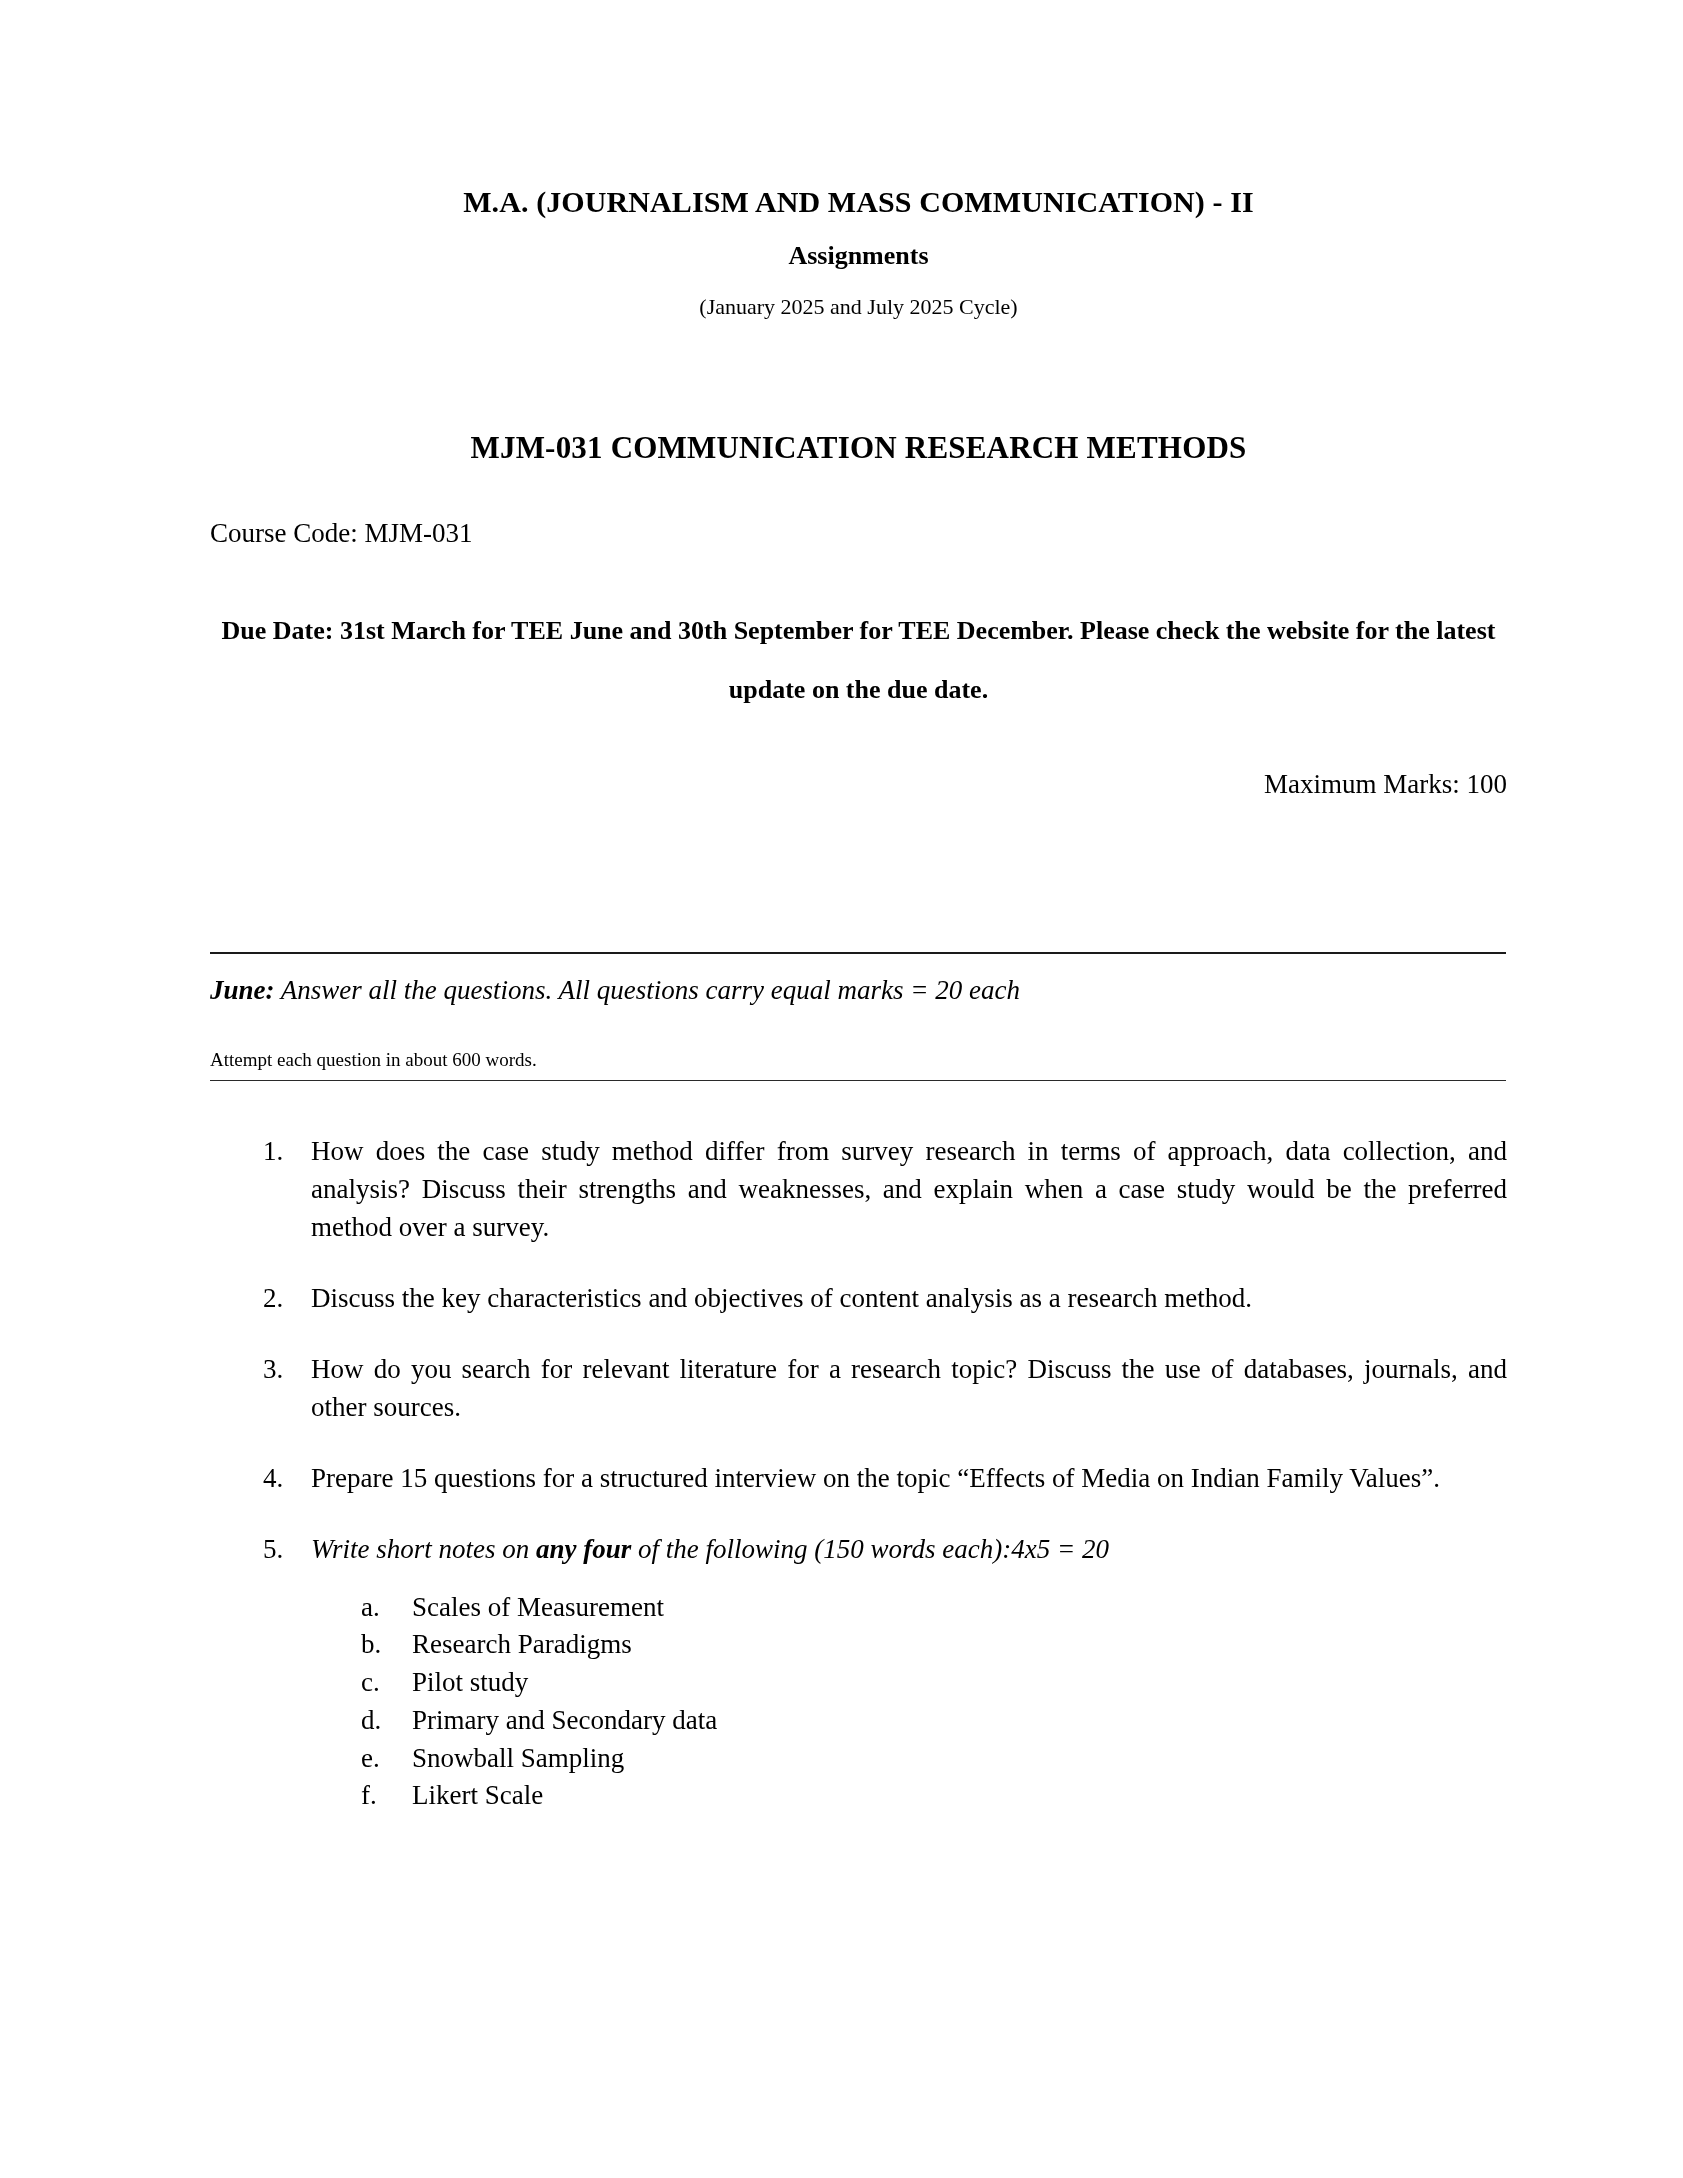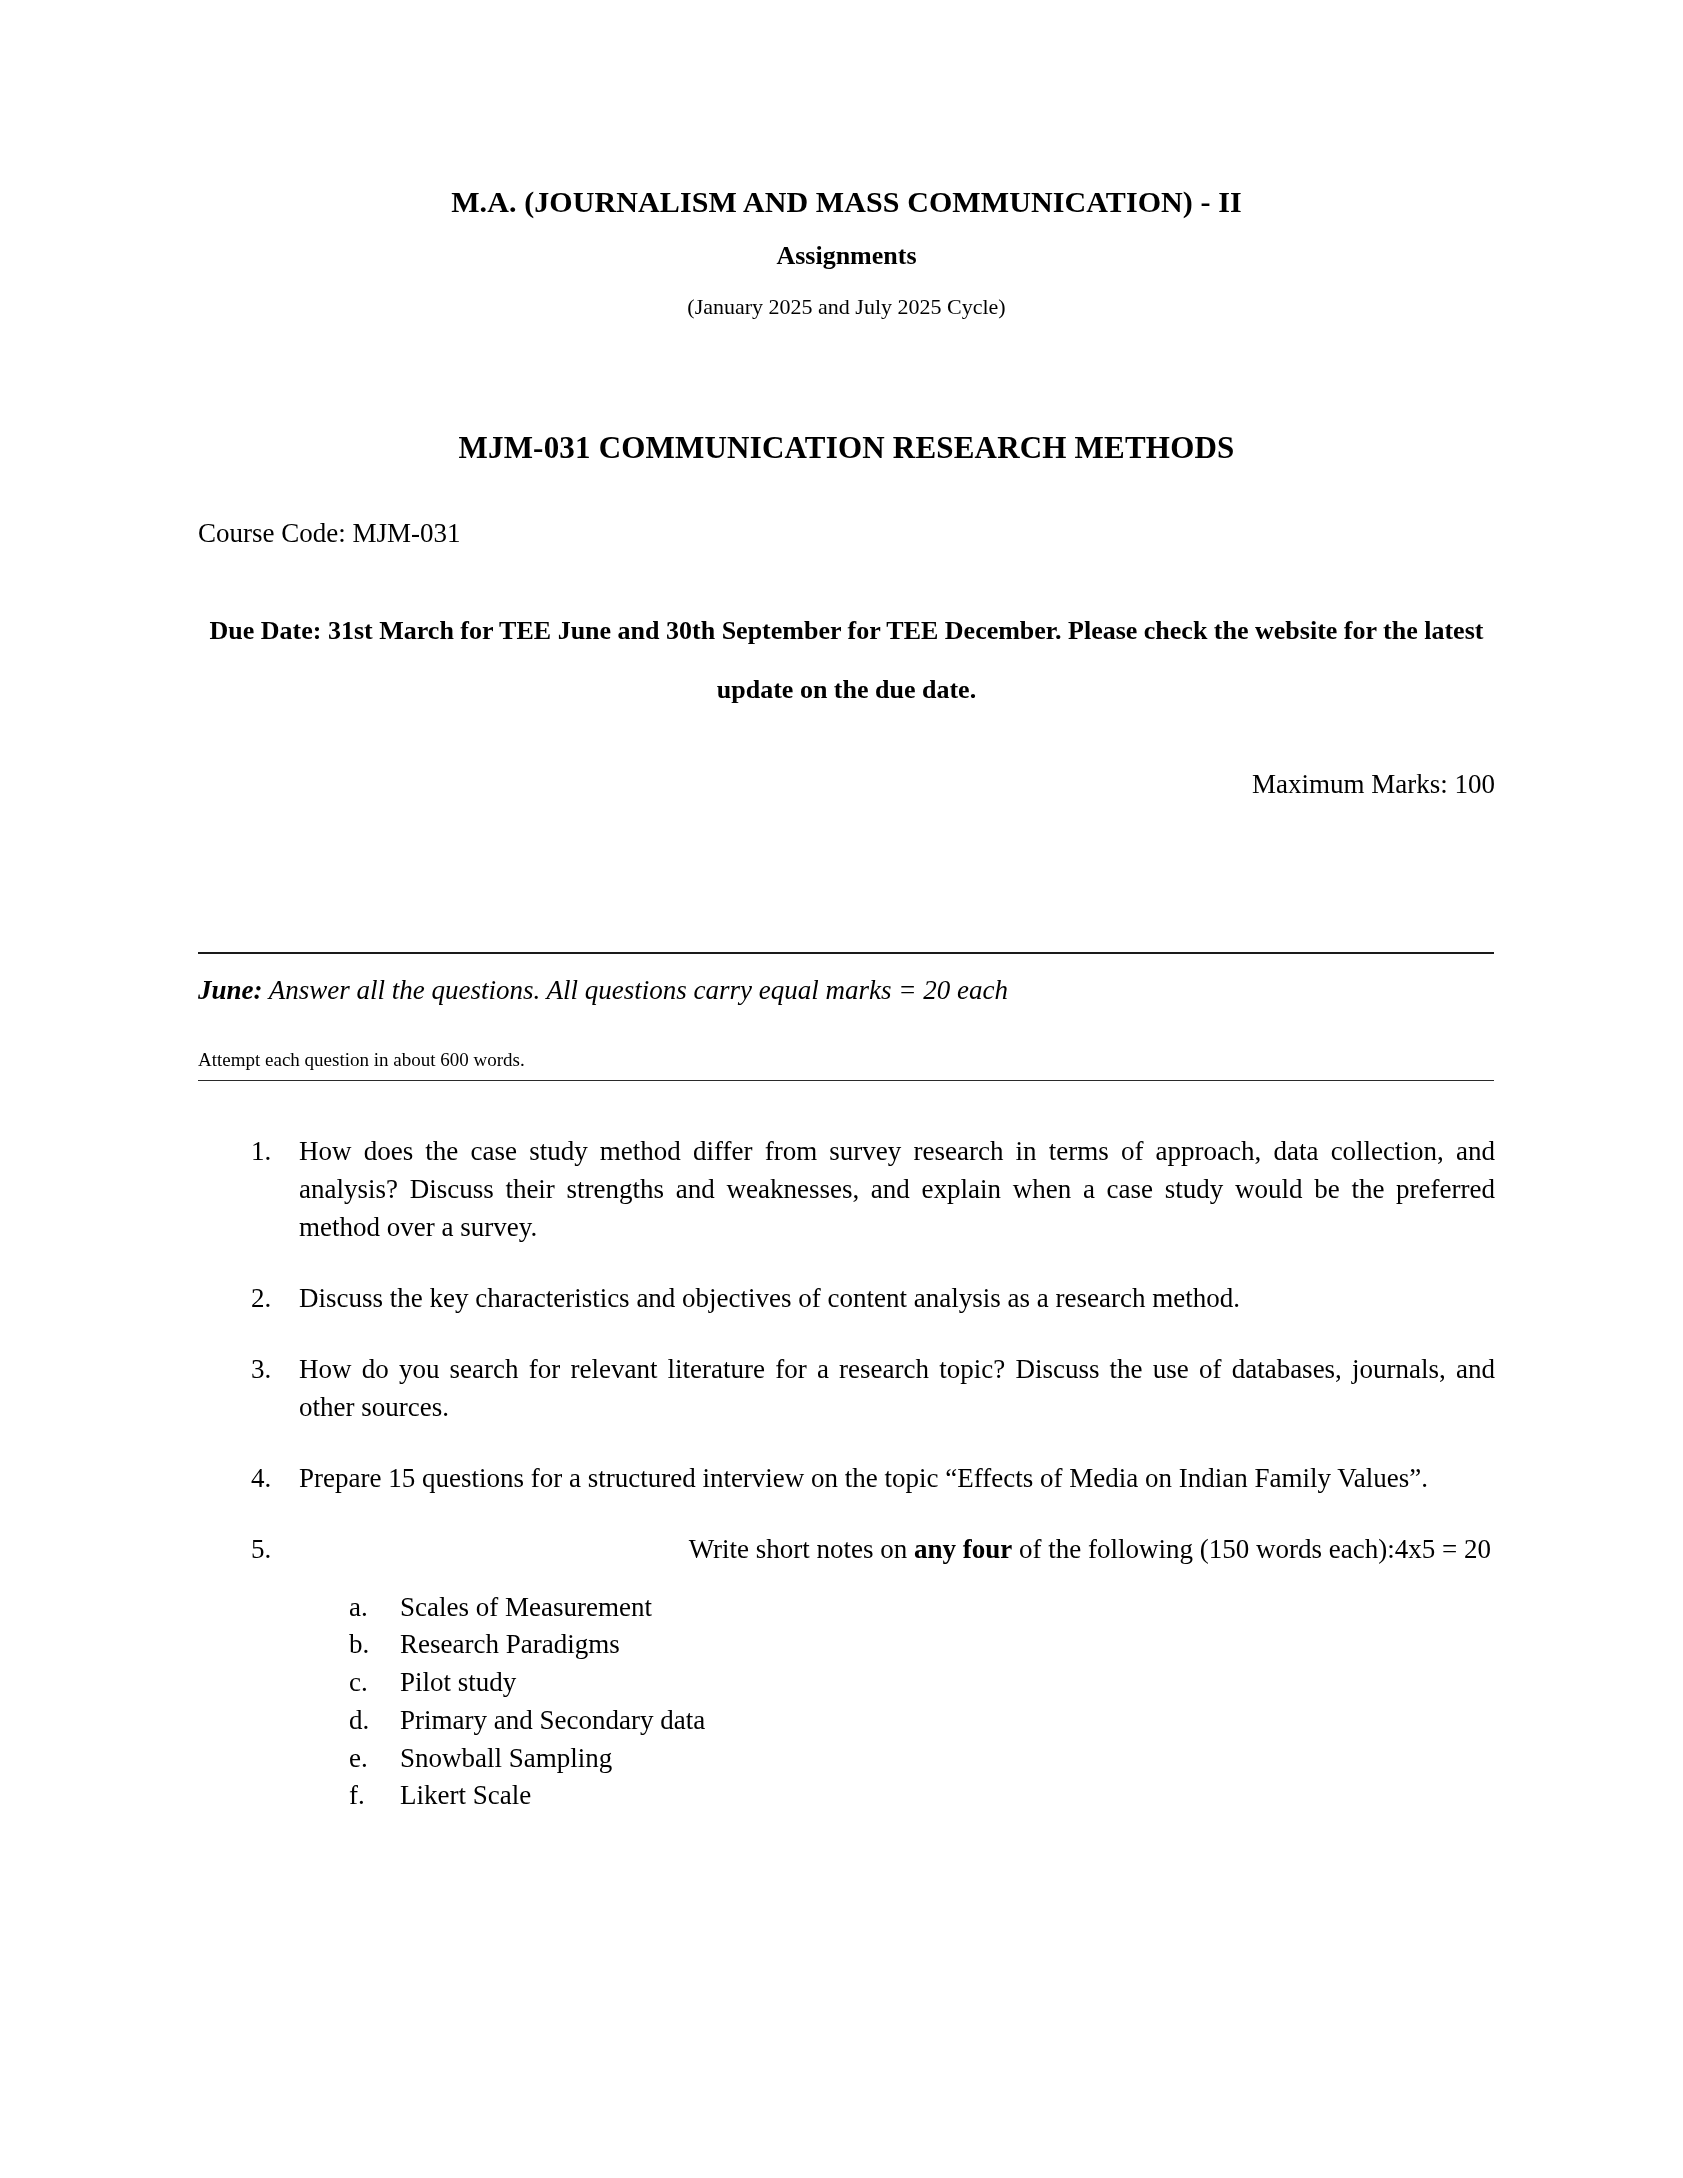--- a/index.html
+++ b/index.html
@@ -10,21 +10,21 @@
   body {
     width: 1683px;
     height: 2178px;
     font-family: "Liberation Serif", "DejaVu Serif", serif;
     color: #000000;
     position: relative;
     overflow: hidden;
   }
   .page {
     position: absolute;
-    left: 4px; top: 0;
+    left: 16px; top: 0;
     width: 1383px;
     height: 2178px;
     background: #ffffff;
   }
 
   
   .header-block {
     position: absolute;
     left: 194px;
     top: 184px;
@@ -154,23 +154,24 @@
     top: 0;
     width: 40px;
     text-align: left;
     font-size: 27px;
   }
   .q-text { display: block; }
 
   
   .q-head-row {
     display: flex;
-    justify-content: flex-end;
+    justify-content: flex-start;
     align-items: baseline;
     width: 100%;
+    font-style: italic;
   }
   .q-head-text { white-space: nowrap; }
   .q-marks {
     white-space: nowrap;
     padding-right: 4px;
   }
 
   
   .sub-list {
     list-style: none;

